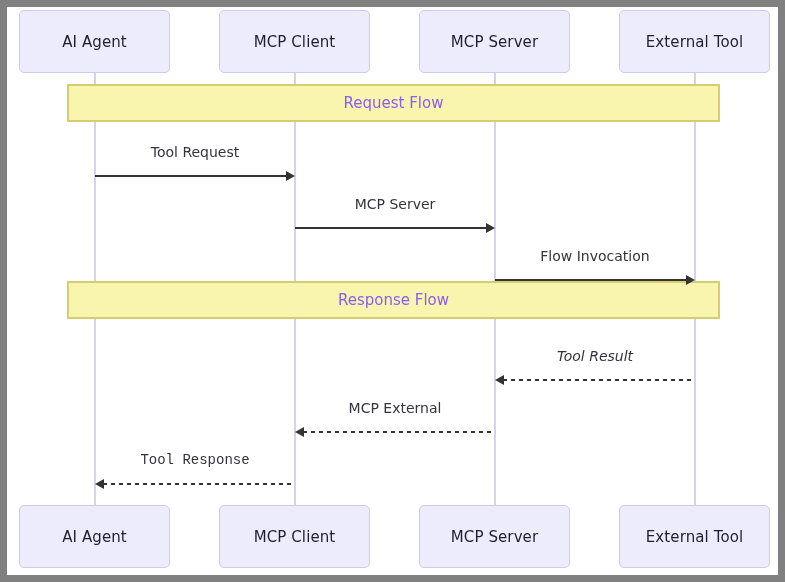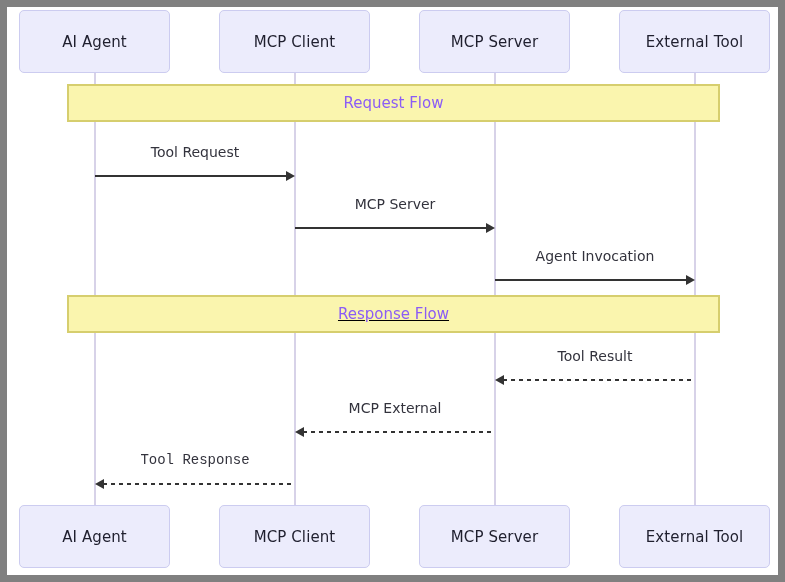--- a/index.html
+++ b/index.html
@@ -114,46 +114,46 @@
         </div>
         <div class="participant" style="left: 619px; top: 10px;">
           <span class="participant-label">External Tool</span>
         </div>
       </div>
 
     <div id="banners">
         <div class="banner" style="top: 84px;">
           <span class="banner-label">Request Flow</span>
         </div>
-        <div class="banner" style="top: 295px; text-decoration: underline;">
+        <div class="banner" style="top: 281px;">
           <span class="banner-label">Response Flow</span>
         </div>
       </div>
 
     <div id="messages">
         <svg class="msg-svg" width="200" height="16" style="left: 95px; top: 168px;">
           <line y1="8" y2="8" x1="0" x2="192" stroke="#333333" stroke-width="1.8"></line>
           <polygon points="200,8 191,3 191,13" fill="#333333"></polygon>
         </svg>
         <div class="message-label" style="left: 195px; top: 144px;">Tool Request</div>
         <svg class="msg-svg" width="200" height="16" style="left: 295px; top: 220px;">
           <line y1="8" y2="8" x1="0" x2="192" stroke="#333333" stroke-width="1.8"></line>
           <polygon points="200,8 191,3 191,13" fill="#333333"></polygon>
         </svg>
         <div class="message-label" style="left: 395px; top: 196px;">MCP Server</div>
         <svg class="msg-svg" width="200" height="16" style="left: 495px; top: 272px;">
           <line y1="8" y2="8" x1="0" x2="192" stroke="#333333" stroke-width="1.8"></line>
           <polygon points="200,8 191,3 191,13" fill="#333333"></polygon>
         </svg>
-        <div class="message-label" style="left: 595px; top: 248px;">Agent Invocation</div>
+        <div class="message-label" style="left: 595px; top: 248px;">Flow Invocation</div>
         <svg class="msg-svg" width="200" height="16" style="left: 495px; top: 372px;">
           <line y1="8" y2="8" x1="8" x2="200" stroke="#333333" stroke-width="1.8" stroke-dasharray="4,4"></line>
           <polygon points="0,8 9,3 9,13" fill="#333333"></polygon>
         </svg>
-        <div class="message-label" style="left: 595px; top: 348px;">Tool Result</div>
+        <div class="message-label" style="left: 595px; top: 348px; font-style: italic;">Tool Result</div>
         <svg class="msg-svg" width="200" height="16" style="left: 295px; top: 424px;">
           <line y1="8" y2="8" x1="8" x2="200" stroke="#333333" stroke-width="1.8" stroke-dasharray="4,4"></line>
           <polygon points="0,8 9,3 9,13" fill="#333333"></polygon>
         </svg>
         <div class="message-label" style="left: 395px; top: 400px;">MCP External</div>
         <svg class="msg-svg" width="200" height="16" style="left: 95px; top: 476px;">
           <line y1="8" y2="8" x1="8" x2="200" stroke="#333333" stroke-width="1.8" stroke-dasharray="4,4"></line>
           <polygon points="0,8 9,3 9,13" fill="#333333"></polygon>
         </svg>
         <div class="message-label" style="left: 195px; top: 452px; font-family: Liberation Mono, monospace;">Tool Response</div>

